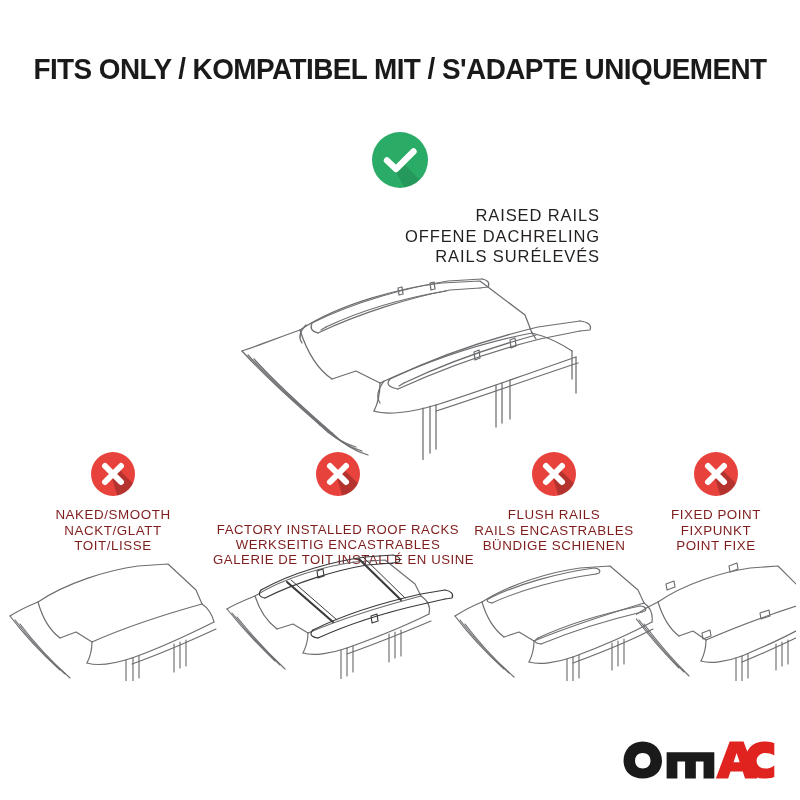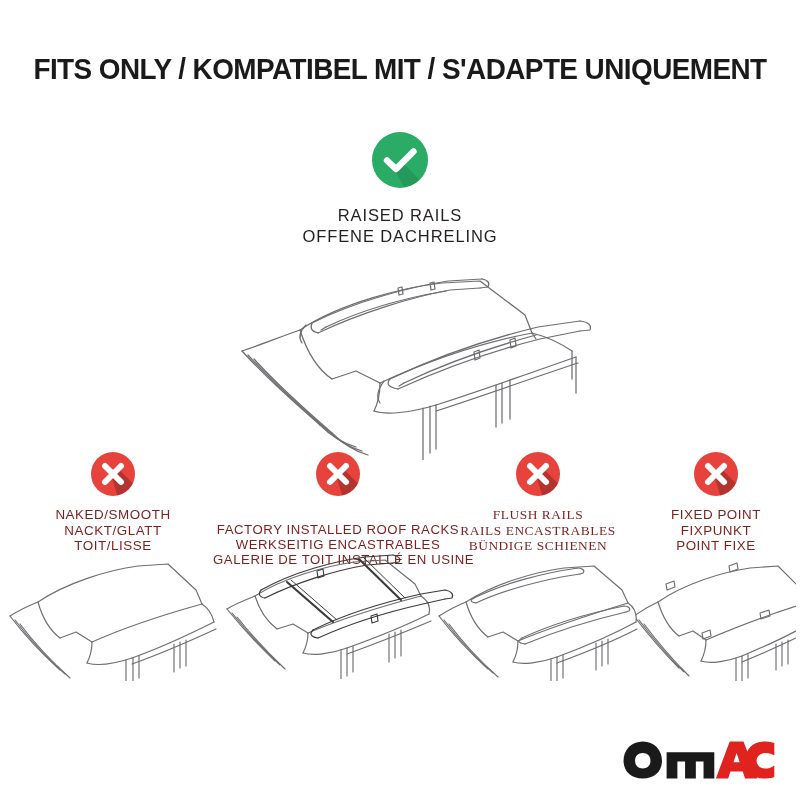--- a/index.html
+++ b/index.html
@@ -33,21 +33,21 @@
     transform-origin: center top;
     white-space: nowrap;
   }
 
   
   #primary-block {
     position: absolute;
     left: 200px;
     top: 132px;
     width: 400px;
-    text-align: center;
+    text-align: right;
   }
   .badge {
     position: relative;
     width: 56px;
     height: 56px;
     border-radius: 50%;
     margin: 0 auto;
     overflow: hidden;
   }
   .badge.ok  { background: #2aab66; }
@@ -97,21 +97,21 @@
   #primary-illustration svg { display:block; width:100%; height:100%; }
 
   
   .col {
     position: absolute;
     top: 452px;
     text-align: center;
   }
   #col-0 { left: 8px;   width: 210px; }
   #col-1 { left: 213px; width: 250px; }
-  #col-2 { left: 438px; width: 200px; font-family: Liberation Serif, serif; }
+  #col-2 { left: 454px; width: 200px; }
   #col-3 { left: 636px; width: 160px; }
 
   .col .badge { width: 44px; height: 44px; }
 
   .col-labels {
     margin-top: 11px;
     font-size: 13.4px;
     line-height: 15.6px;
     letter-spacing: 0.55px;
     color: #7f1d1d;
@@ -153,20 +153,21 @@
     <div class="glyph">
       <svg viewBox="0 0 56 56" xmlns="http://www.w3.org/2000/svg">
         <path d="M15 28.5 L24 37 L41.5 19.5" fill="none" stroke="#ffffff" stroke-width="6.4" stroke-linecap="round" stroke-linejoin="round"></path>
       </svg>
     </div>
   </div>
 
   <div class="primary-labels">
     <div>RAISED RAILS</div>
     <div>OFFENE DACHRELING</div>
+    <div>RAILS SURÉLEVÉS</div>
   </div>
 </div>
 
 <div id="primary-illustration">
   <svg viewBox="0 0 460 185" xmlns="http://www.w3.org/2000/svg" fill="none" stroke="#6d6e71" stroke-width="1.25" stroke-linecap="round" stroke-linejoin="round">
 
     <path d="M120 55 C160 28 225 12 262 8 L300 6 L345 40 L352 58"></path>
     <path d="M120 55 C128 80 140 96 152 104"></path>
     <path d="M152 104 L176 96 L200 108"></path>
     <path d="M200 108 C248 86 300 68 352 58"></path>

